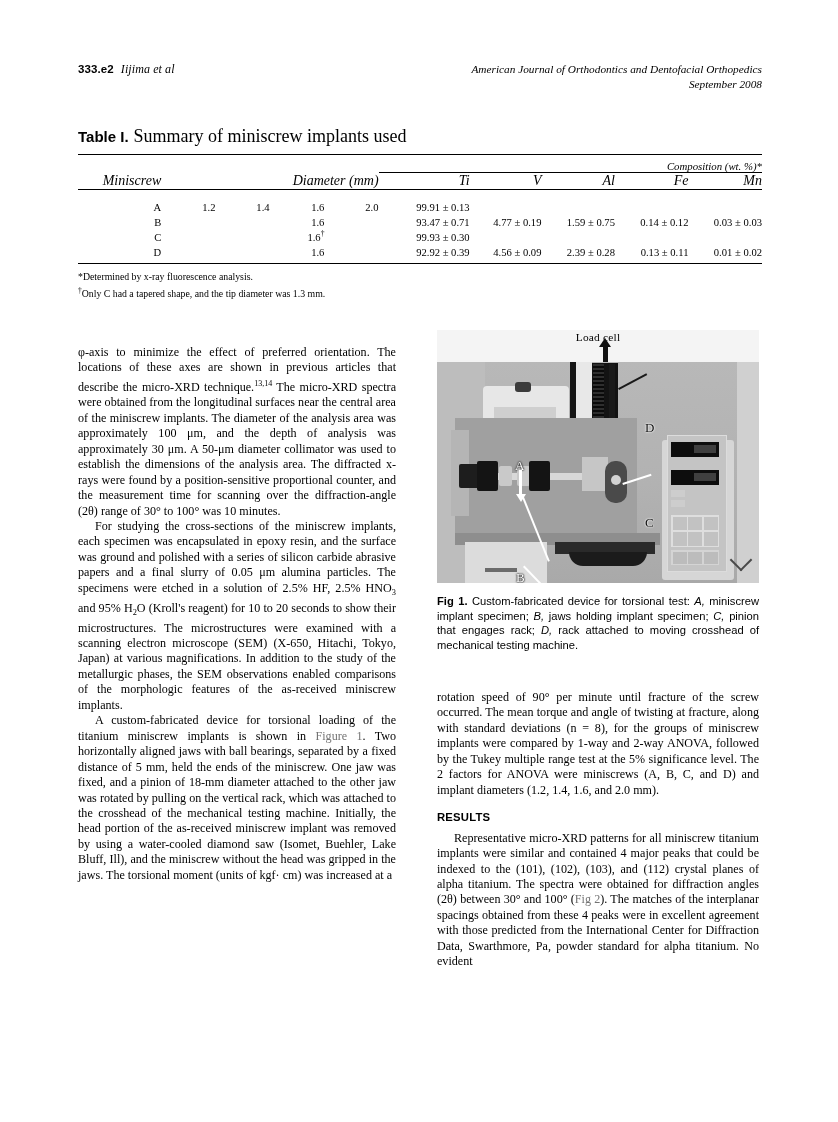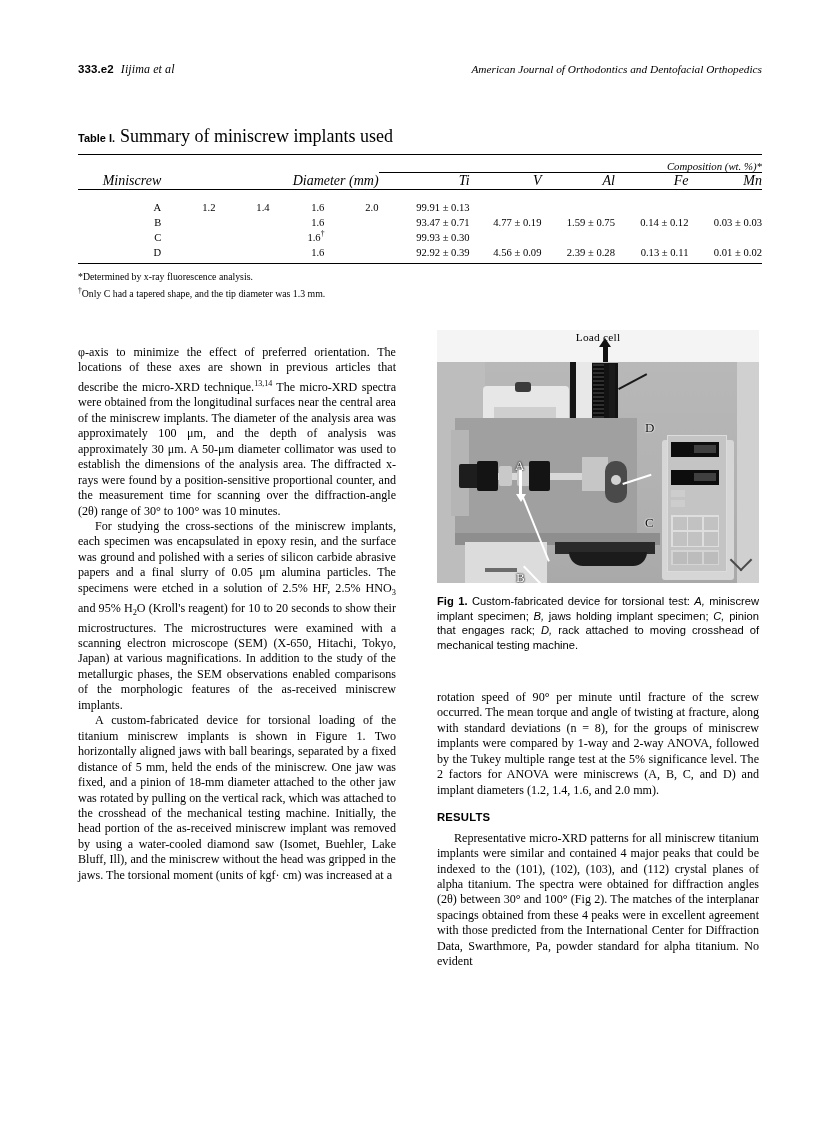--- a/index.html
+++ b/index.html
@@ -63,21 +63,21 @@
     width: 684px;
   }
   .table-title {
     font-size: 12.2px;
     margin-bottom: 7px;
     white-space: nowrap;
   }
   .table-title .tt-label {
     font-family: "Liberation Sans", sans-serif;
     font-weight: bold;
-    font-size: 11px;
+    font-size: 15px;
   }
   .table-title .tt-text {
     font-family: Liberation Serif, serif;
     font-size: 18px;
     margin-left: 5px;
   }
   table.data {
     border-collapse: collapse;
     width: 684px;
     font-size: 10.6px;
@@ -126,21 +126,21 @@
     font-size: 12.1px;
     line-height: 15.45px;
     text-align: justify;
     text-justify: inter-word;
   }
   .col-left { left: 78px; top: 345px; }
   .col-right { left: 437px; top: 690px; width: 322px; }
   .col p { margin: 0; }
   .col p.indent { text-indent: 17px; }
   .refmark { font-size: 8px; vertical-align: super; }
-  .xref { color: #000000; }
+  .xref { color: #737373; }
   sub.chem { font-size: 8.4px; vertical-align: sub; }
 
   .section-head {
     font-family: "Liberation Sans", sans-serif;
     font-weight: bold;
     font-size: 11.3px;
     letter-spacing: 0.2px;
     margin: 12px 0 5px 0;
   }
 
@@ -481,20 +481,21 @@
 <body>
 
 <div class="page">
 
   <div class="runhead">
     <div class="runhead-left">
       <span class="runhead-pageno">333.e2</span><span class="runhead-authors">Iijima et al</span>
     </div>
     <div class="runhead-right">
       <div>American Journal of Orthodontics and Dentofacial Orthopedics</div>
+      <div>September 2008</div>
     </div>
   </div>
 
   <div class="table-wrap">
     <div class="table-title">
       <span class="tt-label">Table I.</span><span class="tt-text">Summary of miniscrew implants used</span>
     </div>
 
     <table class="data">
       <colgroup>

